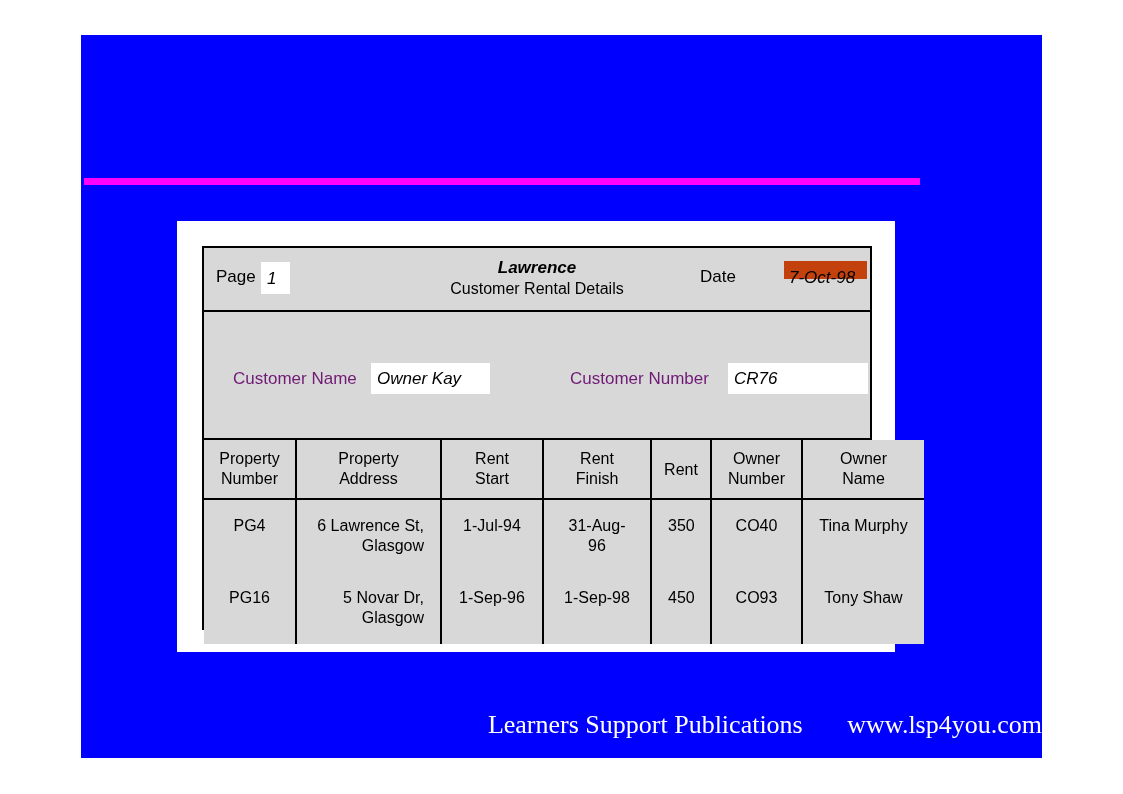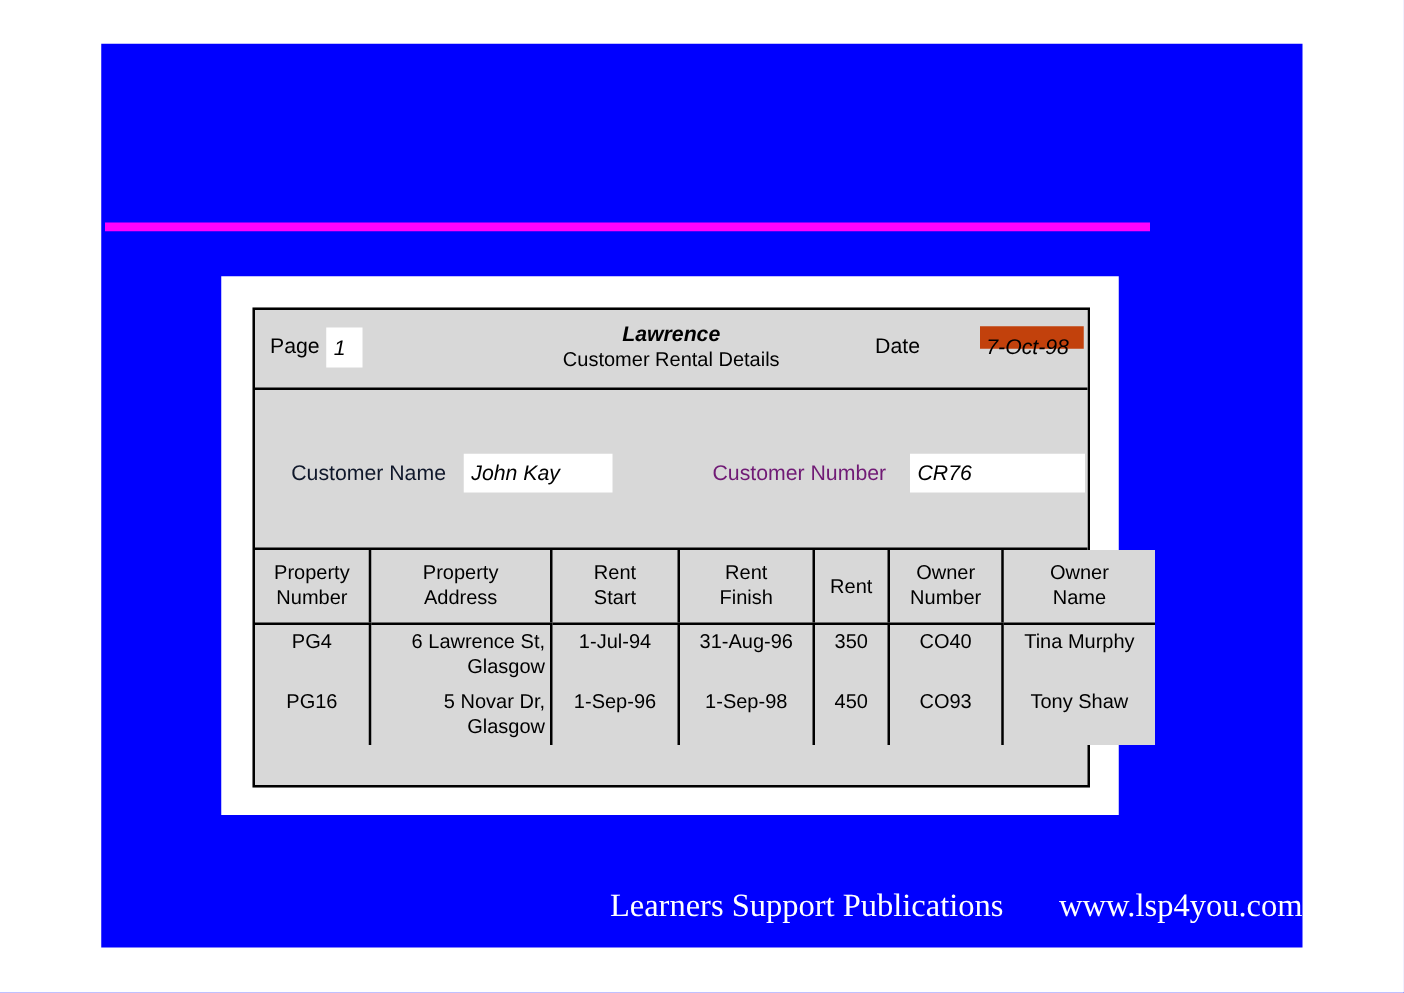--- a/index.html
+++ b/index.html
@@ -154,21 +154,21 @@
   
   #rpt-customer {
     height: 128px;
     border-bottom: 2px solid #000000;
   }
   #cust-name-label {
     position: absolute;
     left: 29px;
     top: 57px;
     font-size: 17px;
-    color: #0f172a;
+    color: #701a75;
   }
   #cust-name-box {
     position: absolute;
     left: 167px;
     top: 51px;
     width: 119px;
     height: 31px;
     background: #ffffff;
   }
   #cust-name-value {
@@ -213,21 +213,21 @@
     table-layout: fixed;
   }
   #rpt-grid .grid-row { display: table-row; }
   #rpt-grid .cell {
     display: table-cell;
     border-left: 2px solid #000000;
     vertical-align: top;
     font-size: 16px;
     color: #000;
     background: #d8d8d8;
-    padding: 4px;
+    padding: 16px;
   }
   #rpt-grid .cell:first-child { border-left: none; }
 
   #head-row .cell {
     text-align: center;
     padding: 9px 3px 9px 3px;
     line-height: 20px;
     border-bottom: 2px solid #000000;
   }
   #head-row .cell span { display: block; }
@@ -285,21 +285,21 @@
         </div>
         <span id="date-label">Date</span>
         <span id="date-value-box">
           <span id="date-value">7-Oct-98</span>
         </span>
       </div>
 
       <div class="rpt-row" id="rpt-customer">
         <span id="cust-name-label">Customer Name</span>
         <span id="cust-name-box">
-          <span id="cust-name-value">John Kay</span>
+          <span id="cust-name-value">Owner Kay</span>
         </span>
         <span id="cust-num-label">Customer Number</span>
         <span id="cust-num-box">
           <span id="cust-num-value">CR76</span>
         </span>
       </div>
 
       <div id="rpt-grid">
 
         <div class="grid-row" id="head-row">

